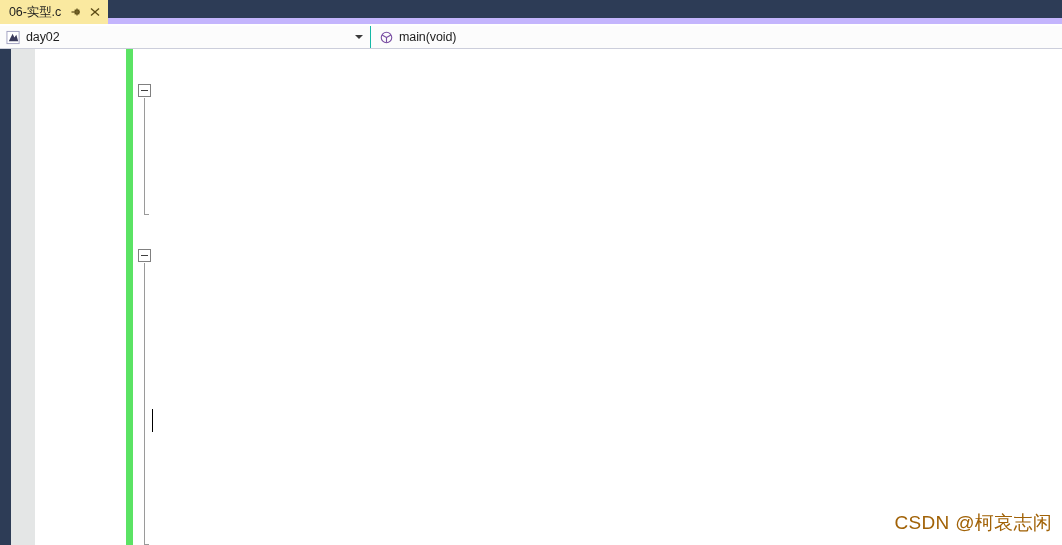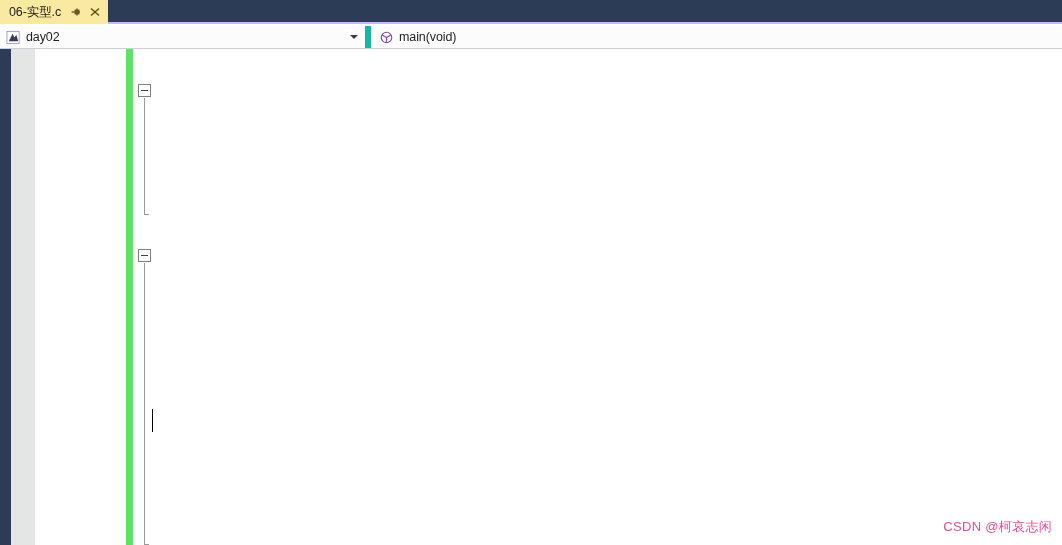--- a/index.html
+++ b/index.html
@@ -14,21 +14,21 @@
     font-family: "Liberation Sans", sans-serif;
     -webkit-font-smoothing: antialiased;
   }
 
   
   .tabstrip {
     position: absolute;
     left: 0; top: 0;
     width: 1062px; height: 24px;
     background: #2D3C56;
-    border-bottom: 2px solid #c4b5fd;
+    border-bottom: 6px solid #c4b5fd;
     box-sizing: border-box;
   }
   .tab-active {
     position: absolute;
     left: 0; top: 0;
     height: 24px;
     background: #FAE9A0;
     display: flex;
     align-items: center;
     padding: 0 7px 0 9px;
@@ -60,21 +60,21 @@
     border-bottom: 1px solid #CCCEDB;
     box-sizing: border-box;
     display: flex;
     align-items: stretch;
   }
   .nav-combo {
     position: relative;
     display: flex;
     align-items: center;
     height: 100%;
-    border-right: 6px solid #14b8a6;
+    border-right: 1px solid #14b8a6;
     box-sizing: border-box;
     background: #FCFCFC;
     overflow: hidden;
   }
   .nav-combo.c1 { width: 371px; padding-left: 6px; }
   .nav-combo.c2 { width: 354px; padding-left: 9px; }
   .nav-combo.c3 { width: 337px; padding-left: 8px; border-right: none; }
   .nav-text {
     font-size: 12.5px;
     color: #1E1E1E;
@@ -168,22 +168,22 @@
     left: 117px;
     width: 1px;
     background: #000000;
   }
 
   
   .watermark {
     position: absolute;
     right: 10px;
     bottom: 9px;
-    font-size: 13px;
-    color: #ec4899;
+    font-size: 19px;
+    color: #a16207;
     font-family: "Liberation Sans", sans-serif;
     white-space: nowrap;
     letter-spacing: 0.3px;
   }
 </style>
 </head>
 <body>
 
 <div class="tabstrip">
   <div class="tab-active">

